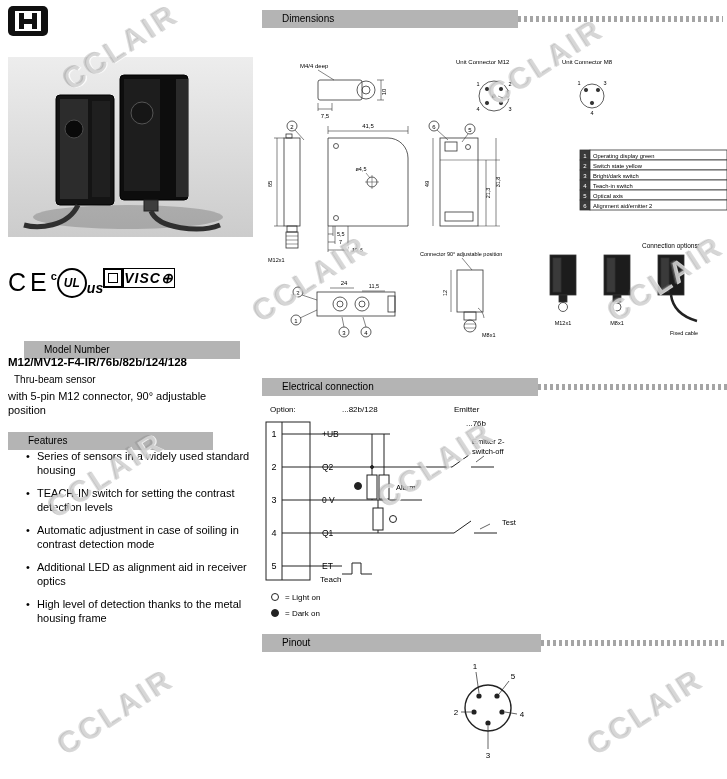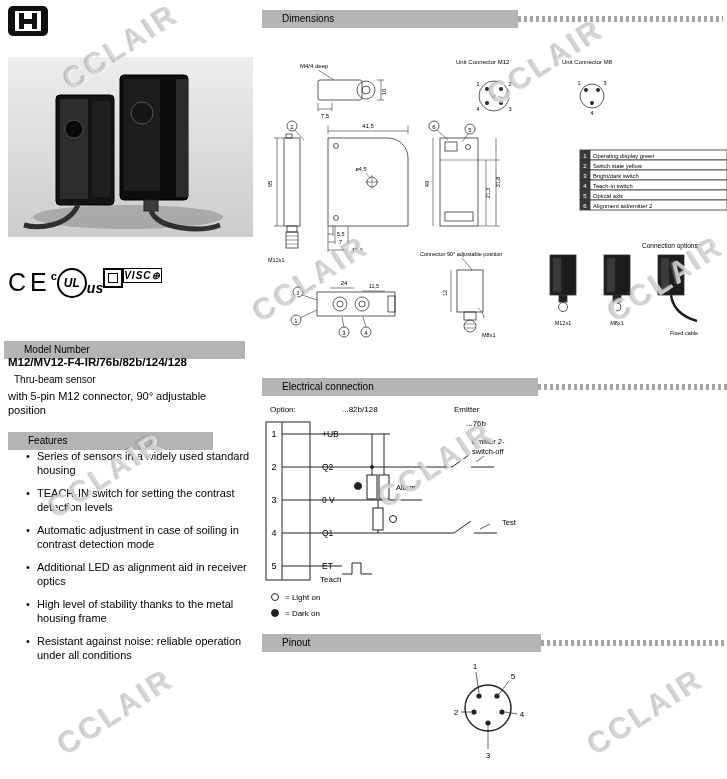--- a/index.html
+++ b/index.html
@@ -33,21 +33,21 @@
   .photo{position:absolute;left:8px;top:57px;width:245px;height:180px;z-index:1;}
   .certs{position:absolute;left:8px;top:268px;width:248px;height:36px;display:flex;align-items:flex-start;z-index:2;}
   .ce-mark{font-size:25px;letter-spacing:4px;font-weight:400;}
   .ul-mark{display:flex;align-items:flex-start;}
   .ul-c{font-size:11px;font-weight:bold;margin-top:2px;}
   .ul-circle{width:26px;height:26px;border:2.5px solid #000;border-radius:50%;
     display:flex;align-items:center;justify-content:center;font-size:12px;font-weight:bold;font-style:italic;}
   .ul-us{font-size:14px;font-weight:bold;align-self:flex-end;margin-bottom:2px;font-style:italic;}
   .sq-outer{width:16px;height:16px;border:2px solid #000;display:flex;align-items:center;justify-content:center;}
   .sq-inner{width:8px;height:8px;border:1.5px solid #000;}
-  .visco-box{border:1.5px solid #000;padding:1px 0;font-size:10px;font-weight:bold;font-style:italic;letter-spacing:1px;}
+  .visco-box{border:1.5px solid #000;padding:1px 0;font-size:14px;font-weight:bold;font-style:italic;letter-spacing:1px;}
   .mn-title{position:absolute;left:8px;top:356px;width:247px;font-size:11.5px;font-weight:bold;margin:0;z-index:2;}
   .mn-sub{position:absolute;left:14px;top:374px;width:245px;font-size:10px;margin:0;z-index:2;}
   .mn-desc{position:absolute;left:8px;top:390px;width:230px;font-size:11px;line-height:13.5px;margin:0;z-index:2;}
   .features-list{position:absolute;left:8px;top:434px;width:240px;margin:16px;padding:0;list-style:none;z-index:2;}
   .features-list li{font-size:11px;line-height:13.5px;margin:0 0 10px 0;padding-left:13px;position:relative;}
   .features-list li::before{content:"\2022";position:absolute;left:2px;top:0;}
   svg text{font-family:"Liberation Sans",sans-serif;}
   .drawing{z-index:2;}
 </style>
 </head>
@@ -108,37 +108,36 @@
         <span>UL</span>
       </span>
     <span class="ul-us">us</span>
   </div>
   <div class="sq-outer">
       <div class="sq-inner"></div>
     </div>
   <div class="visco-box">VISC⊕</div>
 </div>
 
-<div class="sb" style="left:4px;top:341px;width:241px;">
+<div class="sb" style="left:24px;top:341px;width:216px;">
   <span class="sb-label">Model Number</span>
 </div>
 <h1 class="mn-title">M12/MV12-F4-IR/76b/82b/124/128</h1>
 <p class="mn-sub">Thru-beam sensor</p>
 <p class="mn-desc">with 5-pin M12 connector, 90° adjustable position</p>
 
 <div class="sb" style="left:8px;top:432px;width:205px;">
   <span class="sb-label">Features</span>
 </div>
 <ul class="features-list">
   <li>Series of sensors in a widely used standard housing</li>
   <li>TEACH-IN switch for setting the contrast detection levels</li>
   <li>Automatic adjustment in case of soiling in contrast detection mode</li>
   <li>Additional LED as alignment aid in receiver optics</li>
-  <li>High level of stability thanks to the metal housing frame</li>
-  <li>Resistant against noise: reliable operation under all conditions</li>
+  <li>High level of detection thanks to the metal housing frame</li>
 </ul>
 
 <div class="sb wide" style="left:262px;top:10px;width:465px;">
   <span class="sb-label">Dimensions</span>
 </div>
 <div class="sb wide" style="left:262px;top:378px;width:501px;">
   <span class="sb-label">Electrical connection</span>
 </div>
 <div class="sb wide" style="left:262px;top:634px;width:508px;">
   <span class="sb-label">Pinout</span>

